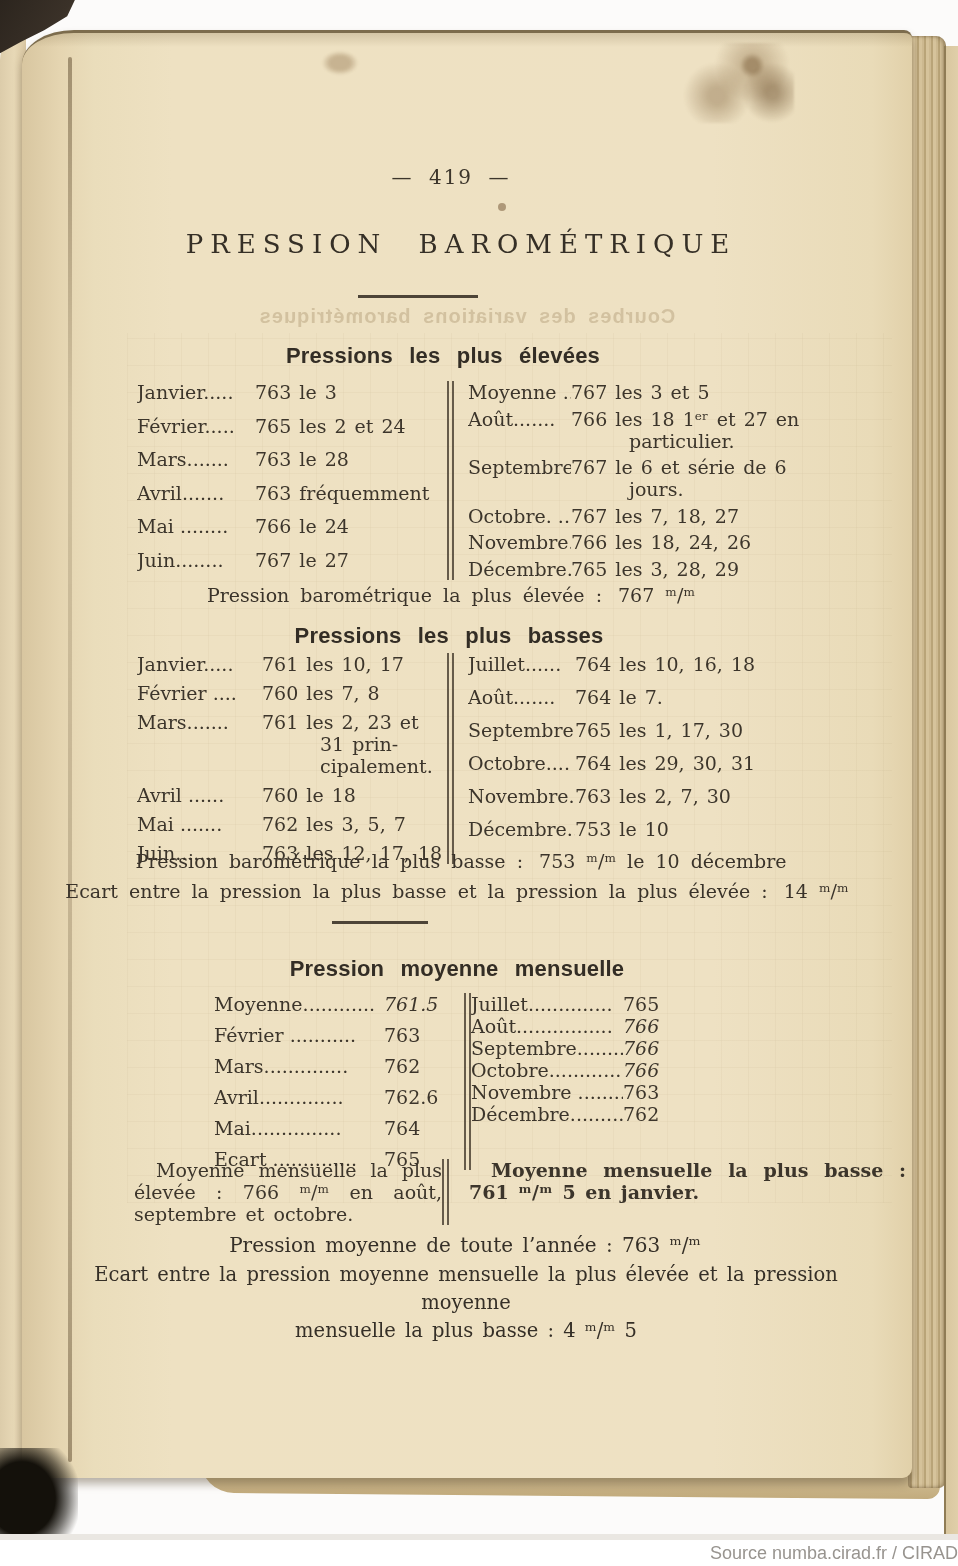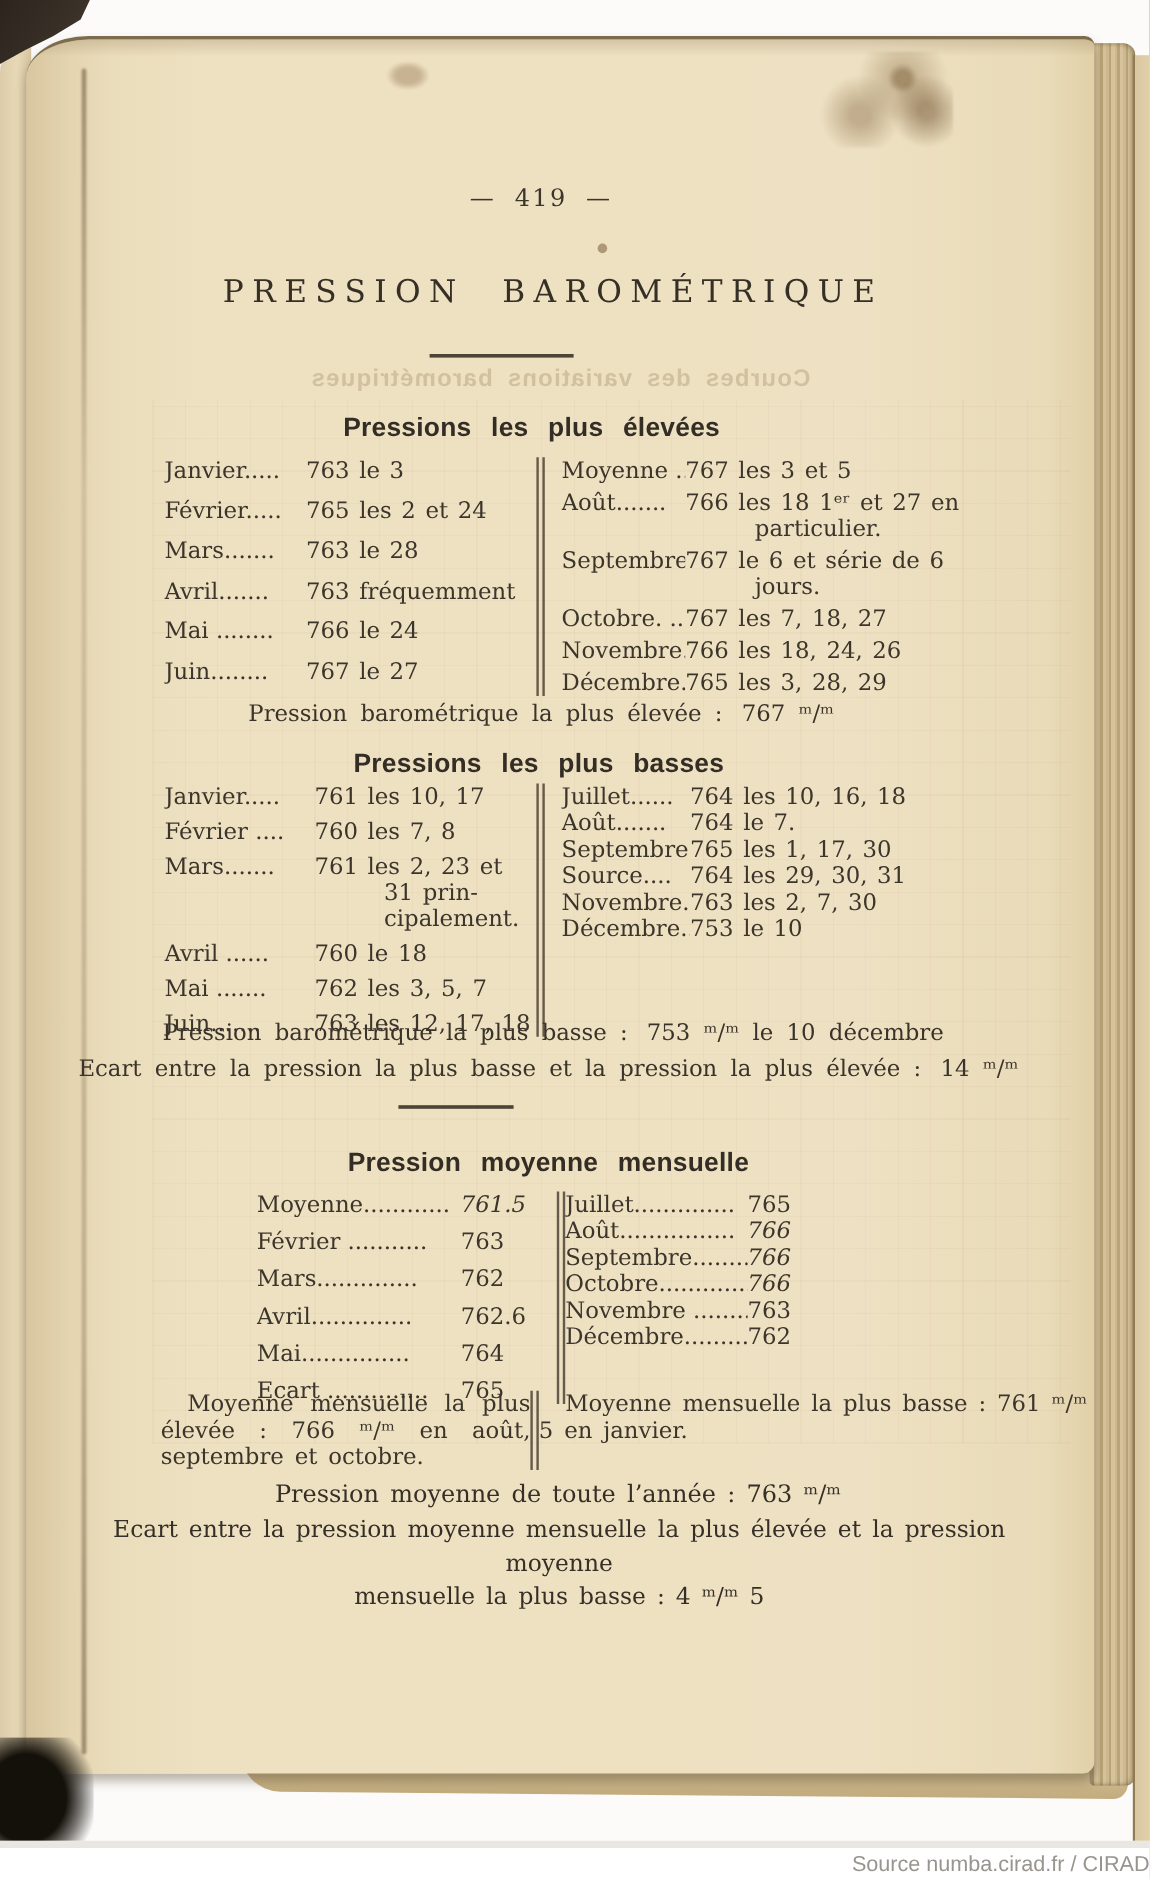--- a/index.html
+++ b/index.html
@@ -84,21 +84,21 @@
     background:radial-gradient(ellipse at 50% 50%,rgba(120,86,45,.32) 0 40%,transparent 72%);
   }
   .stain3{
     left:476px;top:170px;width:8px;height:8px;border-radius:50%;filter:blur(.5px);
     background:rgba(95,64,30,.45);
   }
 
   
   .abs{position:absolute;z-index:2;color:#3c352b;}
   .centered{left:0;width:100%;text-align:center;}
-  .pageno{top:120px;font-size:20px;letter-spacing:2px;word-spacing:7px;transform:translateX(-16px);}
+  .pageno{top:132px;font-size:20px;letter-spacing:2px;word-spacing:7px;transform:translateX(-16px);}
   .title{top:196px;font-size:26px;letter-spacing:7px;word-spacing:16px;color:#352f26;transform:translateX(-6px);}
   .rule{height:3px;background:#4d4437;z-index:2;position:absolute;}
   .rule1{top:262px;left:336px;width:120px;}
   .rule2{top:888px;left:310px;width:96px;}
   .shead{
     font-family:"Liberation Sans","DejaVu Sans",sans-serif;font-weight:bold;
     font-size:22px;word-spacing:10px;letter-spacing:.2px;color:#332d25;
   }
   .h1{top:310px;transform:translateX(-24px);}
   .h2{top:590px;transform:translateX(-18px);}
@@ -118,38 +118,38 @@
   .v{padding-left:58px;text-indent:-58px;white-space:pre-line;word-spacing:2px;}
   .italic{font-style:italic;}
 
   .tbl1 .col.l{width:310px;padding-left:3px;row-gap:11.5px;}
   .tbl1 .col.l .m{width:118px;}
   .tbl1 .col.r{flex:1;padding-left:14px;row-gap:4.5px;}
   .tbl1 .col.r .m{width:103px;}
 
   .tbl2 .col.l{width:310px;padding-left:3px;row-gap:7px;}
   .tbl2 .col.l .m{width:125px;}
-  .tbl2 .col.r{flex:1;padding-left:14px;}
+  .tbl2 .col.r{flex:1;padding-left:14px;row-gap:11px;}
   .tbl2 .col.r .m{width:107px;}
 
   .tbl3 .col.l{width:330px;box-sizing:border-box;padding-left:80px;row-gap:9px;}
   .tbl3 .col.l .m{width:170px;}
   .tbl3 .col.r{flex:1;padding-left:0;row-gap:0;}
   .tbl3 .col.r .m{width:152px;}
   .tbl3 .v{padding-left:0;text-indent:0;}
 
   .sumline{font-size:19px;word-spacing:5px;color:#3a332a;}
   .s1{top:551px;transform:translateX(-16px);}
   .s2{top:817px;transform:translateX(-6px);}
   .e1{top:847px;transform:translateX(-10px);}
   .sumline .val{margin-left:16px;}
 
   .notes{top:1126px;left:112px;width:772px;display:flex;font-size:19px;line-height:22px;}
   .notes .col.l{width:308px;}
-  .notes .col.r{flex:1;padding-left:0;}
+  .notes .col.r{flex:1;padding-left:20px;font-weight:bold;}
   .note-p{text-align:justify;text-indent:22px;word-spacing:3px;white-space:normal;}
 
   .year{top:1200px;font-size:20px;word-spacing:3px;color:#352f27;transform:translateX(-2px);}
   .e2{top:1228px;left:24px;width:840px;text-align:center;font-size:19.5px;line-height:28px;
       word-spacing:3px;white-space:pre-line;color:#352f27;}
 
   
   .scanbar{
     position:absolute;left:0;bottom:0;width:958px;height:26px;z-index:7;
     background:#ffffff;border-top:6px solid #eae7e2;box-sizing:content-box;
@@ -300,21 +300,21 @@
             <span class="m">Août.......</span>
             <span class="v">764 le 7.</span>
           </div>
 
           <div class="row">
             <span class="m">Septembre..</span>
             <span class="v">765 les 1, 17, 30</span>
           </div>
 
           <div class="row">
-            <span class="m">Source....</span>
+            <span class="m">Octobre....</span>
             <span class="v">764 les 29, 30, 31</span>
           </div>
 
           <div class="row">
             <span class="m">Novembre..</span>
             <span class="v">763 les 2, 7, 30</span>
           </div>
 
           <div class="row">
             <span class="m">Décembre..</span>

